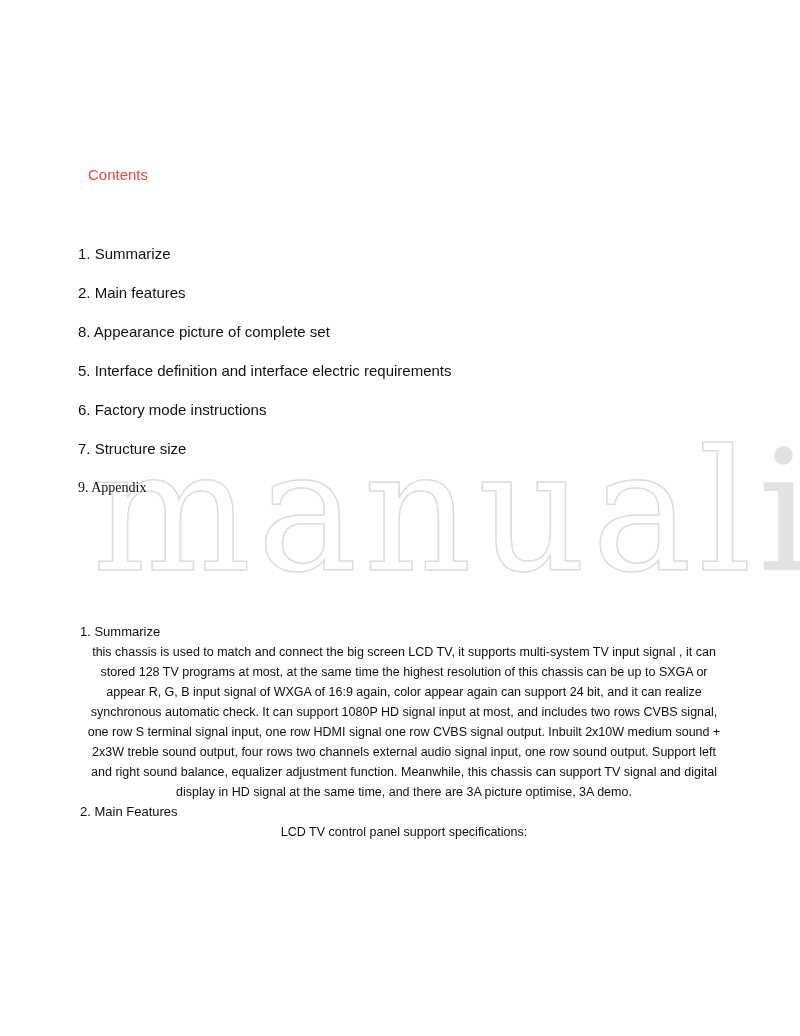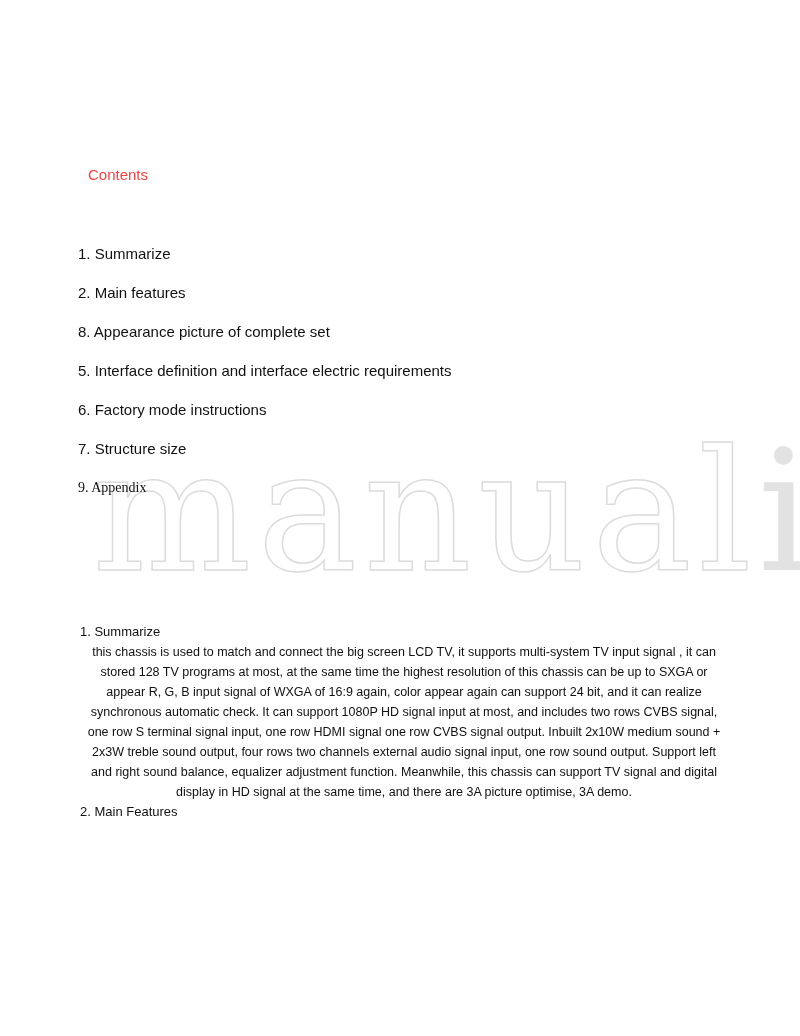--- a/index.html
+++ b/index.html
@@ -114,16 +114,17 @@
     <div class="toc-item toc-item-last">9.  Appendix</div>
   </div>
 
   <div class="doc-body">
     <div class="section">
       <div class="section-heading">1. Summarize</div>
       <div class="section-body">this chassis is used to match and connect the big screen LCD TV, it supports multi-system TV input signal , it can stored 128 TV programs at most, at the same time the highest resolution of this chassis can be up to SXGA or appear R, G, B input signal of WXGA of 16:9 again, color appear again can support 24 bit, and it can realize synchronous automatic check. It can support 1080P HD signal input at most, and includes two rows CVBS signal, one row S terminal signal input, one row HDMI signal one row CVBS signal output. Inbuilt 2x10W medium sound + 2x3W treble sound output, four rows two channels external audio signal input, one row sound output. Support left and right sound balance, equalizer adjustment function. Meanwhile, this chassis can support TV signal and digital display in HD signal at the same time, and there are 3A picture optimise, 3A demo.</div>
     </div>
     <div class="section">
       <div class="section-heading">2. Main Features</div>
+      <div class="section-body">LCD TV control panel support specifications:</div>
     </div>
   </div>
 
 </div>
 
 </body></html>

